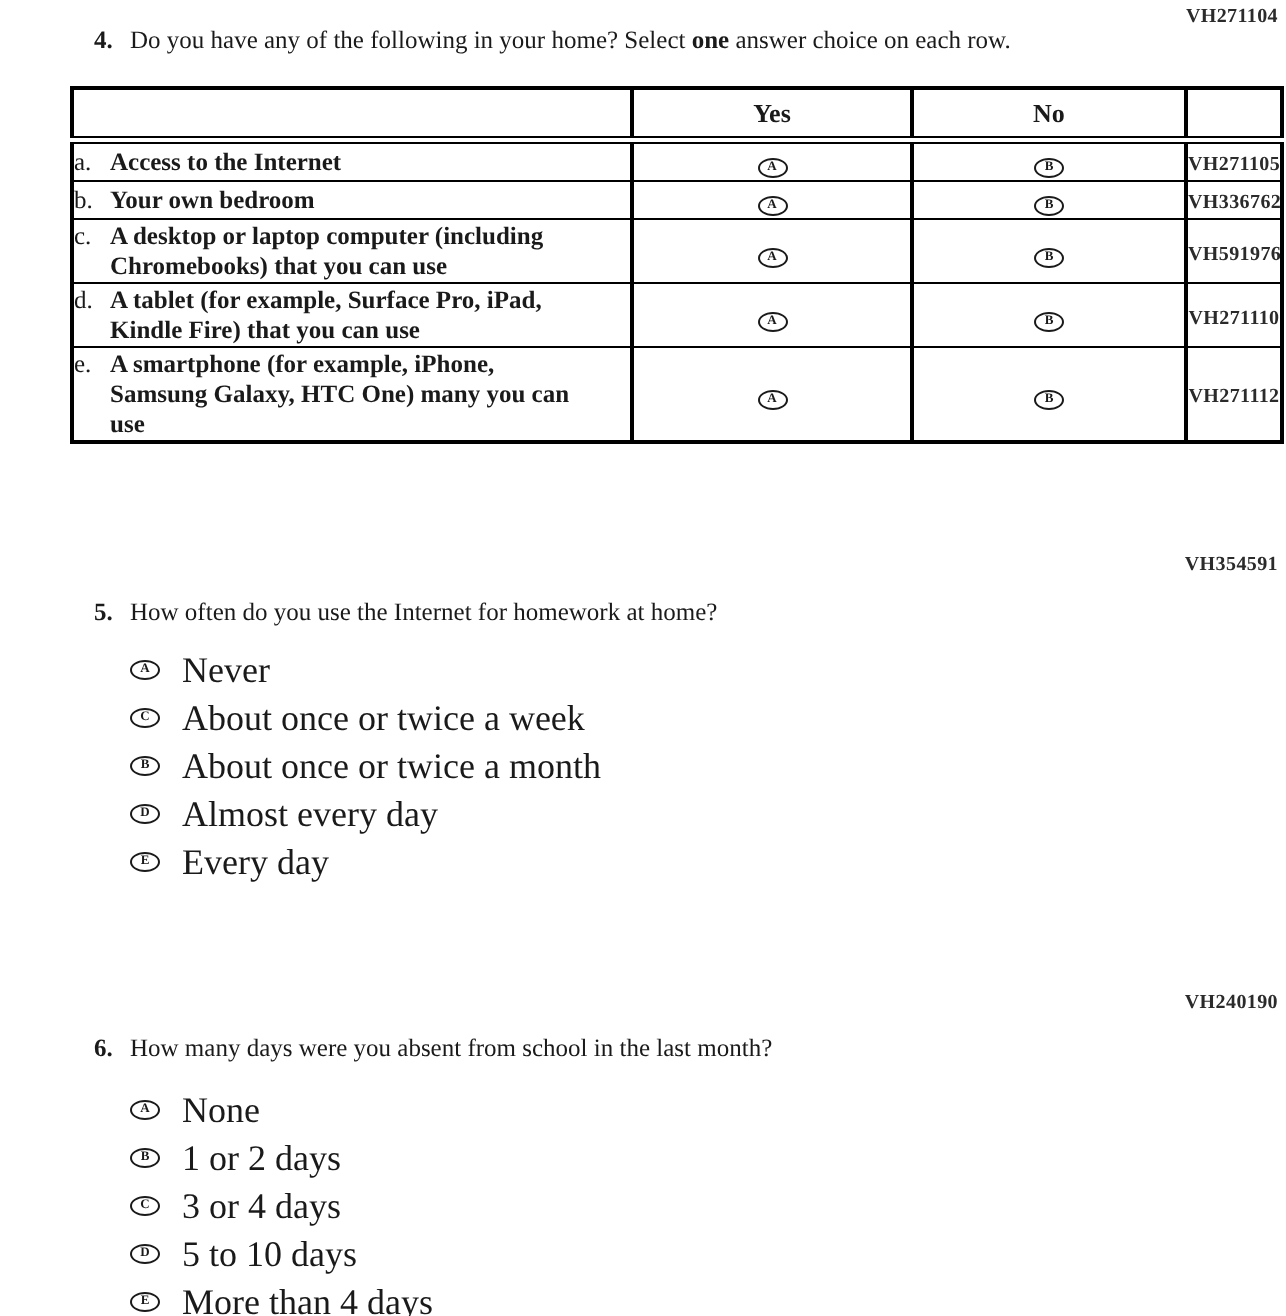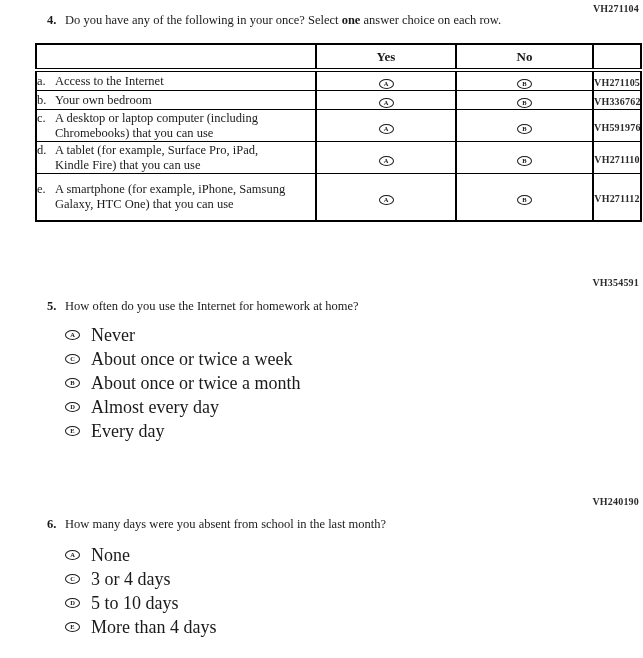--- a/index.html
+++ b/index.html
@@ -31,21 +31,21 @@
   table.q4-table col.c-code{width:48px;}
   table.q4-table th{
     height:23px;font-size:13px;font-weight:bold;text-align:center;
     border-bottom:4px double #000;border-left:2px solid #000;
   }
   table.q4-table td{border-left:2px solid #000;}
   table.q4-table th:first-child,table.q4-table td:first-child{border-left:none;}
   td.label-cell{padding:1px 4px;}
   .row-label{display:flex;font-size:12.5px;line-height:15px;}
   .row-letter{flex:0 0 18px;}
-  .row-text{flex:1;max-width:232px;}
+  .row-text{flex:1;max-width:232px;font-weight:bold;}
   td.bubble-cell{text-align:center;}
   td.code-cell{text-align:center;}
   td.code-cell .code{text-align:right;padding:0;}
   tr.h16 td{height:15px;}
   tr.h32 td{height:31px;}
   tr.h47 td{height:46px;}
   
   .bubble{
     display:inline-block;width:15px;height:10px;box-sizing:border-box;
     border:1px solid #1a1a1a;border-radius:50%;
@@ -65,21 +65,21 @@
   .q6-question{margin-top:11px;}
   .q6-options{margin-top:11px;}
 </style>
 </head>
 <body>
 
 <div class="code code-top">VH271104</div>
 
 <div class="question-line">
   <span class="qnum">4.</span>
-  <span class="qtext"><span>Do you have any of the following in your once? Select </span><b>one</b><span> answer choice on each row.</span></span>
+  <span class="qtext"><span>Do you have any of the following in your home? Select </span><b>one</b><span> answer choice on each row.</span></span>
 </div>
 
 <table class="q4-table">
   <colgroup>
       <col class="c-label">
       <col class="c-yes">
       <col class="c-no">
       <col class="c-code">
     </colgroup>
   <tbody>
@@ -135,21 +135,21 @@
     </td>
     <td class="bubble-cell"><span class="bubble">A</span></td>
     <td class="bubble-cell"><span class="bubble">B</span></td>
     <td class="code-cell"><span class="code">VH271110</span></td>
   </tr>
 
   <tr class="h47">
     <td class="label-cell">
       <span class="row-label">
             <span class="row-letter">e.</span>
-            <span class="row-text">A smartphone (for example, iPhone, Samsung Galaxy, HTC One) that you can use</span>
+            <span class="row-text">A smartphone (for example, iPhone, Samsung Galaxy, HTC One) many you can use</span>
           </span>
     </td>
     <td class="bubble-cell"><span class="bubble">A</span></td>
     <td class="bubble-cell"><span class="bubble">B</span></td>
     <td class="code-cell"><span class="code">VH271112</span></td>
   </tr>
 </tbody>
   </table>
 
 <div class="code q5-code">VH354591</div>
@@ -188,20 +188,24 @@
   <span class="qnum">6.</span>
   <span class="qtext">How many days were you absent from school in the last month?</span>
 </div>
 
 <div class="options q6-options">
   <div class="option">
     <span class="bubble">A</span>
     <span class="option-label">None</span>
   </div>
   <div class="option">
+    <span class="bubble">B</span>
+    <span class="option-label">1 or 2 days</span>
+  </div>
+  <div class="option">
     <span class="bubble">C</span>
     <span class="option-label">3 or 4 days</span>
   </div>
   <div class="option">
     <span class="bubble">D</span>
     <span class="option-label">5 to 10 days</span>
   </div>
   <div class="option">
     <span class="bubble">E</span>
     <span class="option-label">More than 4 days</span>

